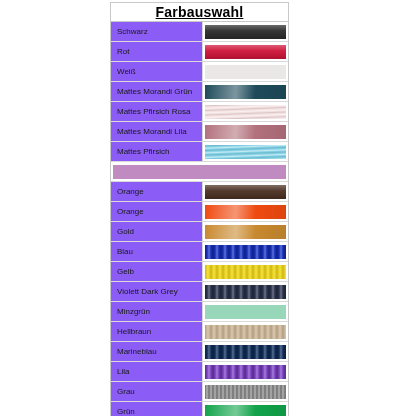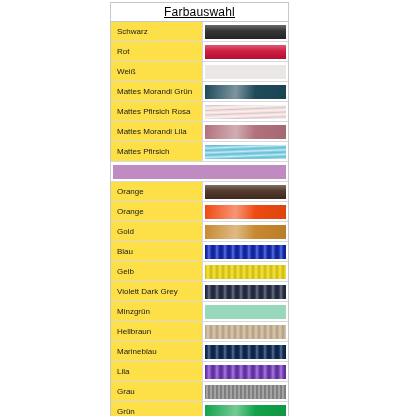--- a/index.html
+++ b/index.html
@@ -31,32 +31,32 @@
   }
   .title-row {
     height: 18px;
     display: flex;
     align-items: center;
     justify-content: center;
     border-bottom: 1px solid #c8c8c8;
     background: #ffffff;
   }
   .title-text {
-    font-size: 12px;
-    font-weight: normal;
+    font-size: 14px;
+    font-weight: bold;
     color: #000000;
     text-decoration: underline;
     letter-spacing: 0.2px;
   }
   .row {
     display: flex;
     align-items: stretch;
     height: 19px;
     border-bottom: 1px solid #d9d9d9;
-    background: #fde047;
+    background: #8b5cf6;
   }
   .row:last-child {
     border-bottom: none;
   }
   .name-cell {
     width: 92px;
     box-sizing: border-box;
     padding-left: 6px;
     display: flex;
     align-items: center;

